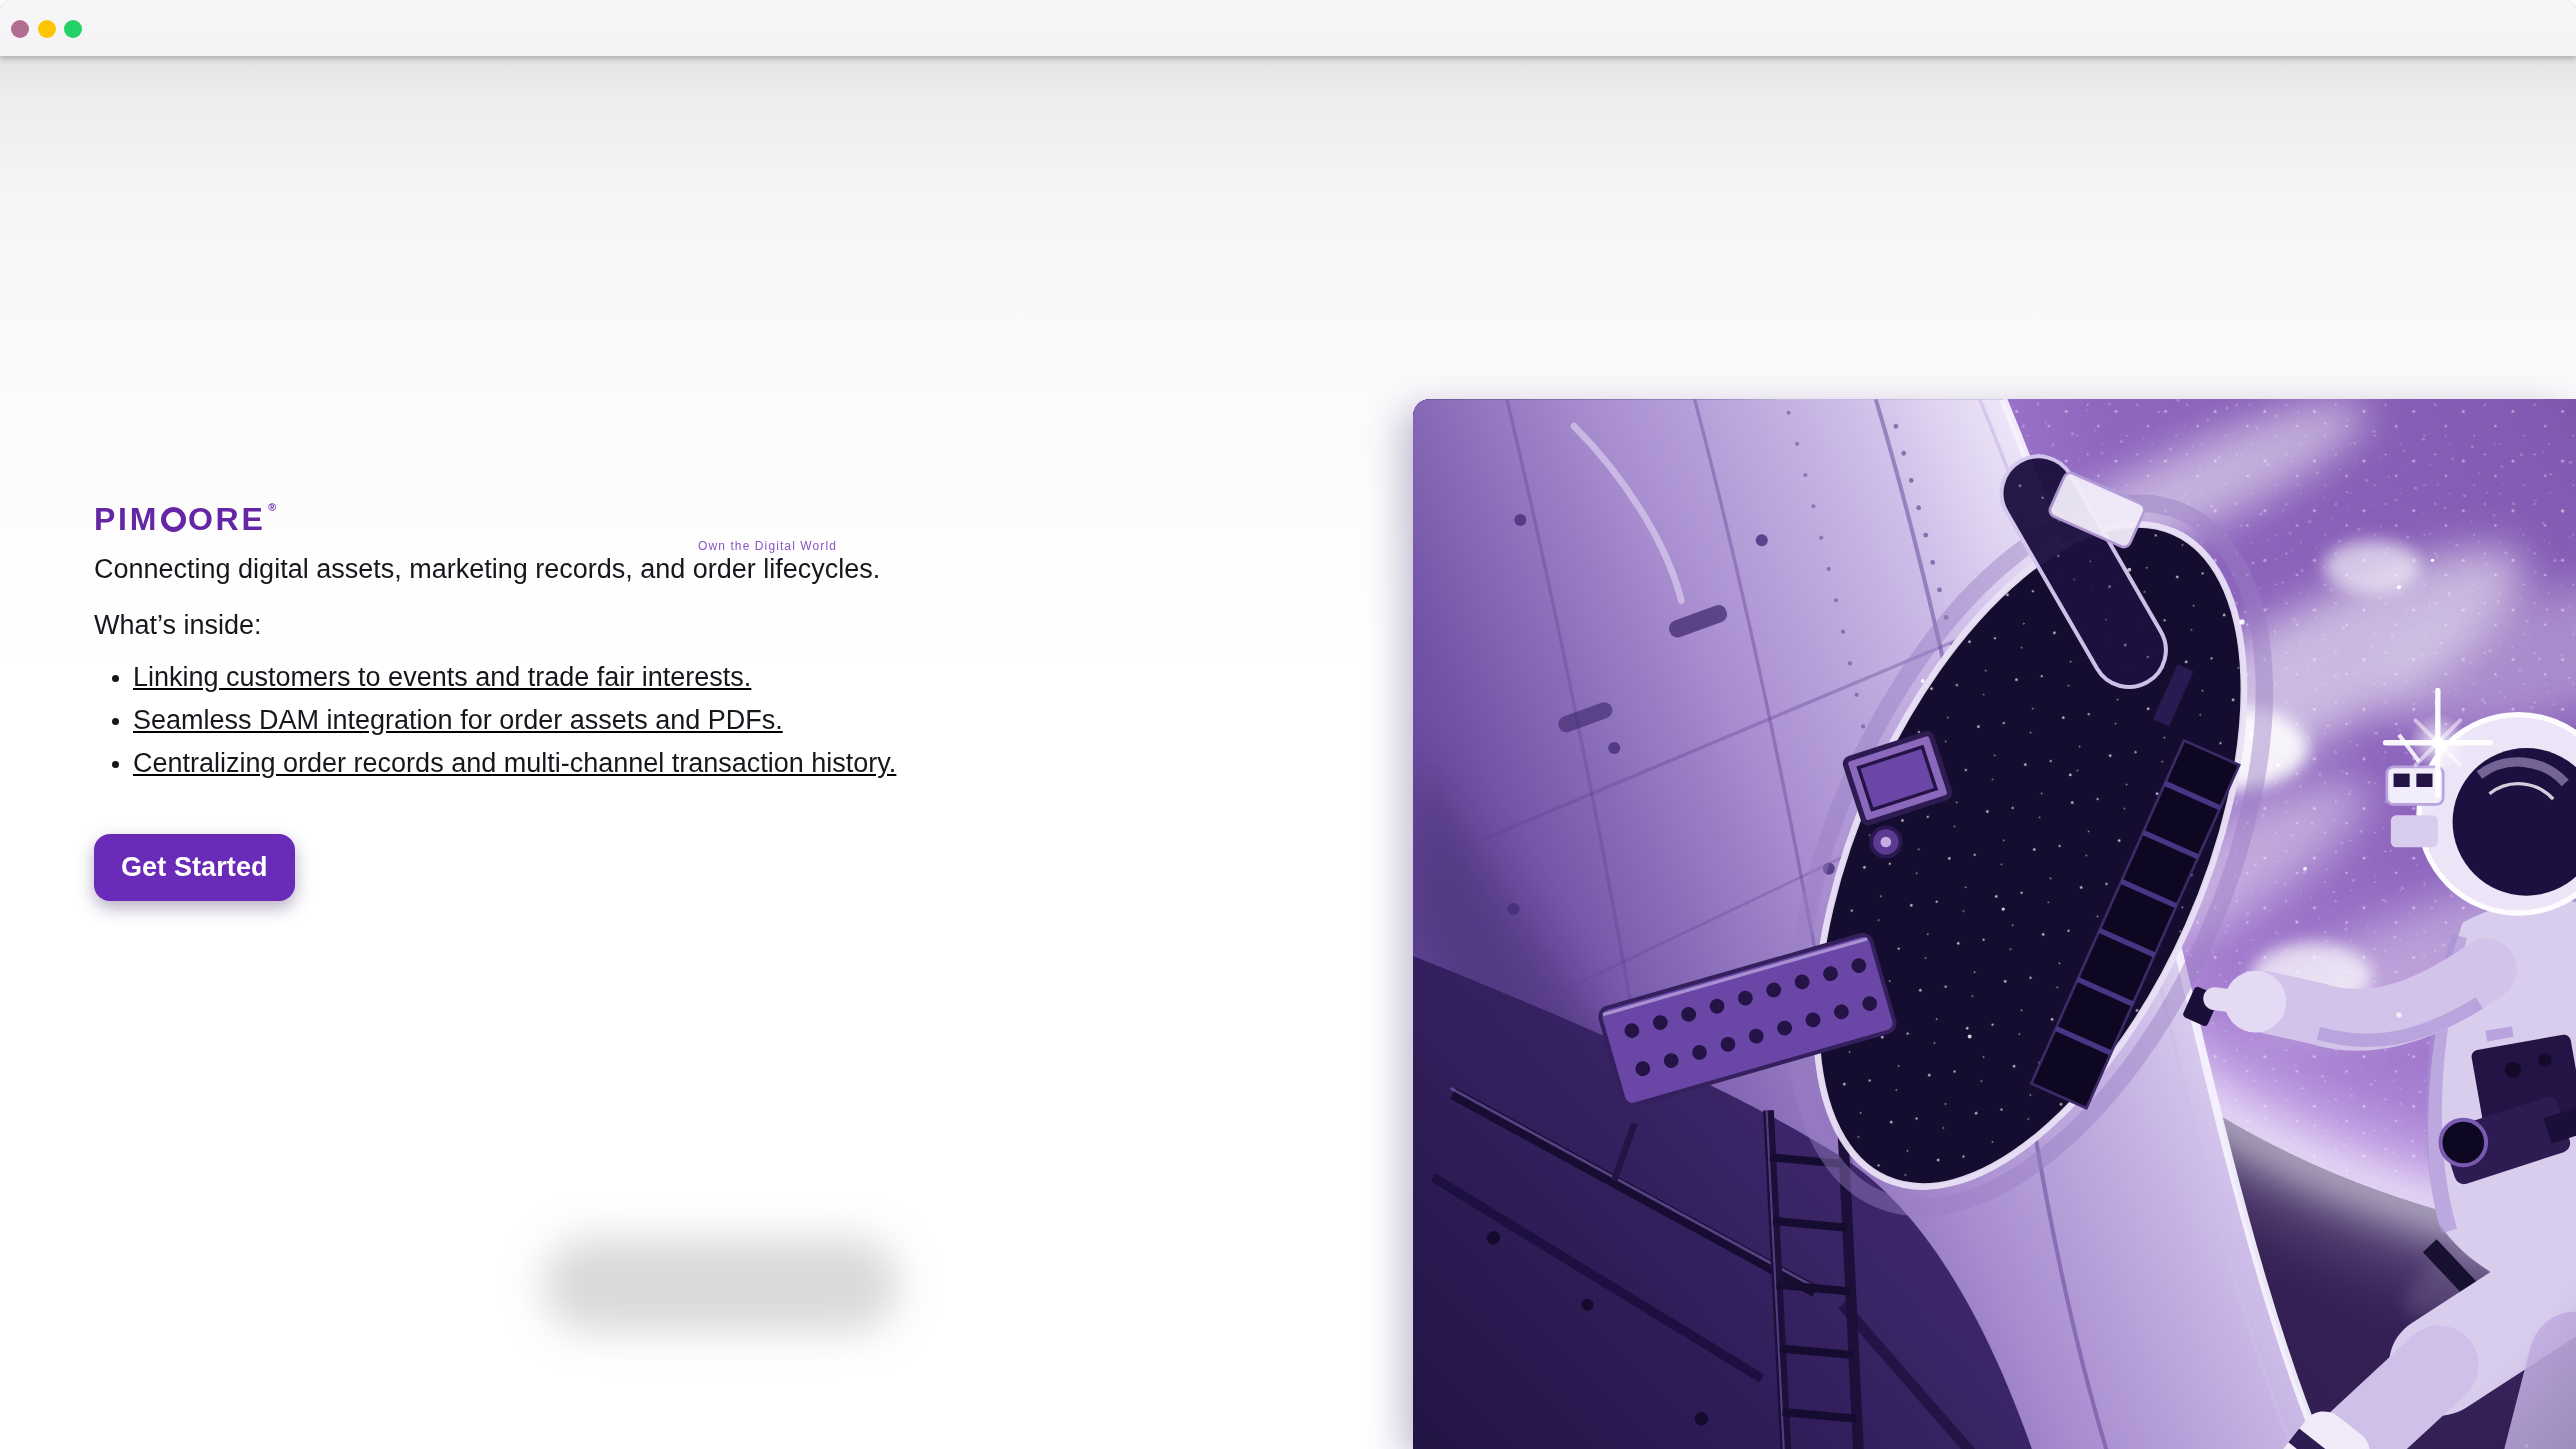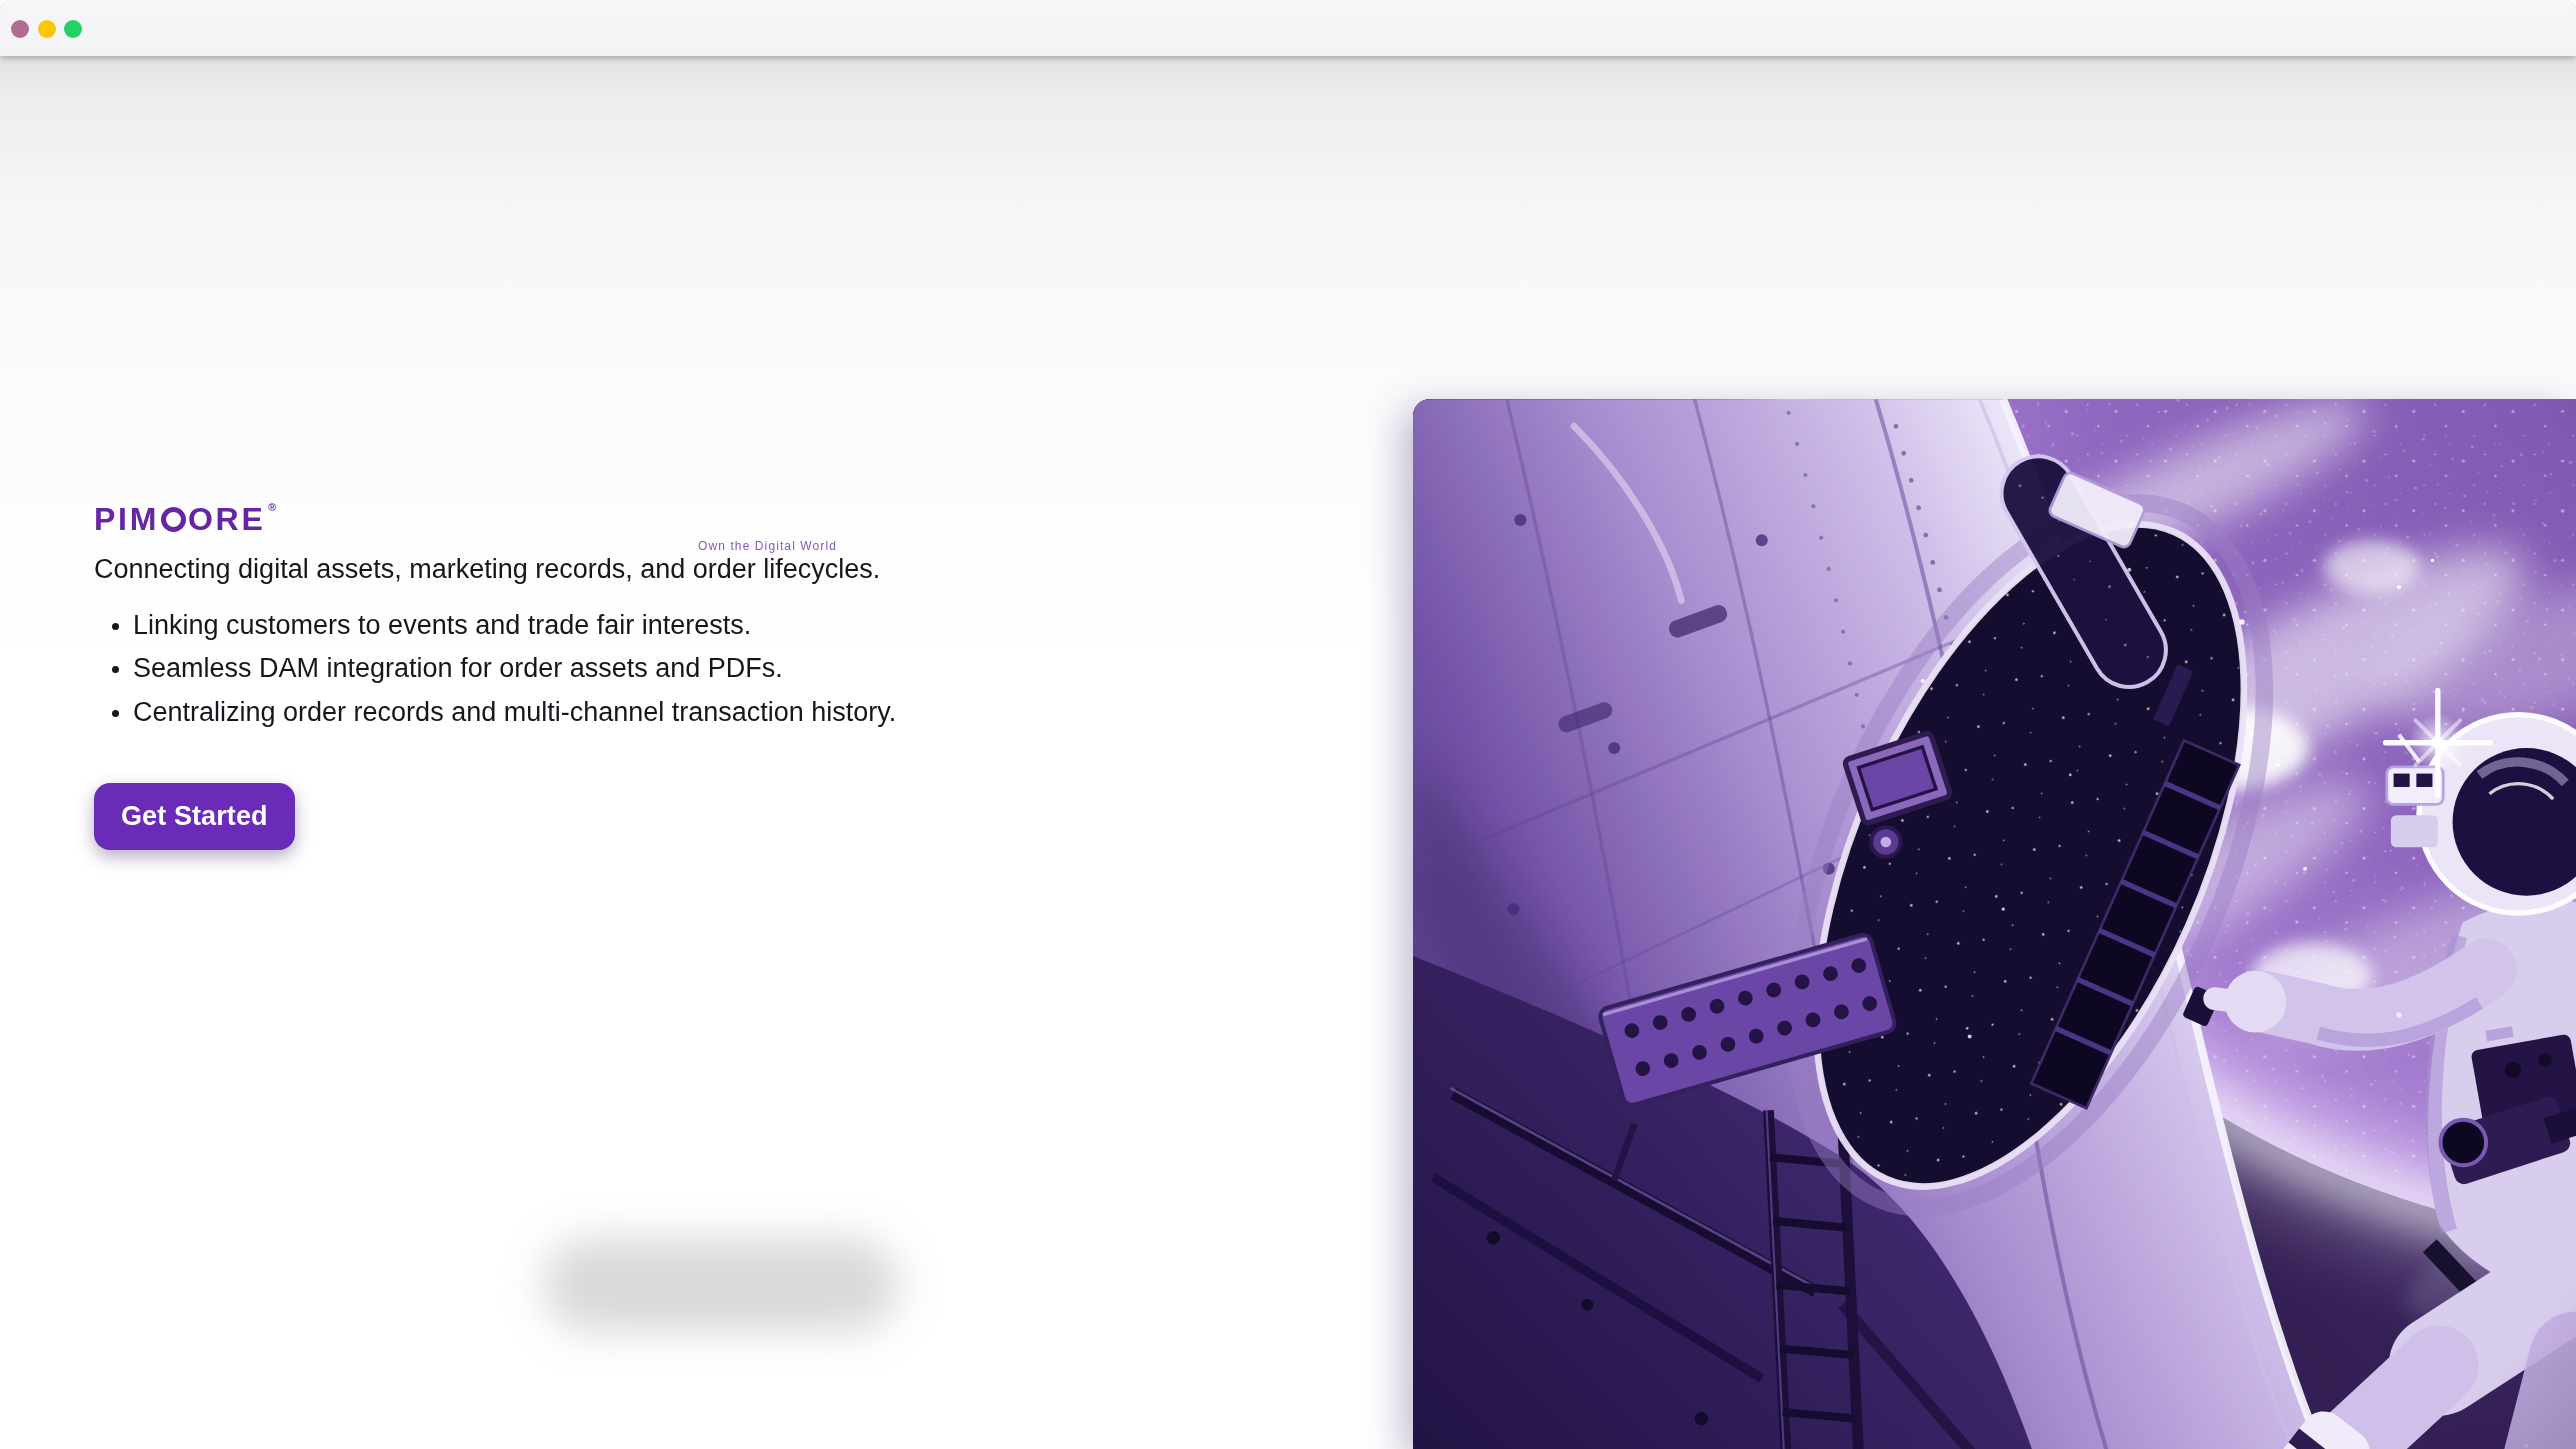--- a/index.html
+++ b/index.html
@@ -53,21 +53,21 @@
   .logo-reg { font-size:10.7px; font-weight:700; color:#6426a5; align-self:flex-start; margin-left:2.7px; margin-top:-1.3px; }
   .logo-tagline { font-size:12px; color:#8b55c2; letter-spacing:1.1px; margin:4px 0 0 19px;text-align:center; }
 
   h1.headline {
     margin:24px 0 27px 0;
     font-size:45px; line-height:1.21; font-weight:700;
     letter-spacing:-0.7px; color:#191b1f; max-width:1328px;
   }
   p.intro  { font-size:27px; color:#15171c; margin:0 0 24px 0; line-height:1.2; }
   p.inside { font-size:27px; color:#15171c; margin:0 0 19px 0; line-height:1.2; }
-  ul.points { margin:0 0 0 0; padding-left:39px; }
+  ul.points { margin:0 0 0 0; padding-left:39px;text-decoration:underline; }
   ul.points li { font-size:27px; color:#15171c; line-height:1.2; margin-bottom:10.7px; }
   ul.points li::marker { font-size:0.85em; }
 
   .cta {
     display:inline-block; margin-top:44px;
     height:67px; line-height:67px; padding:0 27px;
     background:#6a2bb8; color:#ffffff;
     font-size:27px; font-weight:700; letter-spacing:0.1px;
     border:none; border-radius:16px; cursor:pointer;
     box-shadow:0 6.7px 17.4px rgba(45,20,90,0.35);
@@ -110,20 +110,21 @@
             <span class="logo-ring"></span>
             <span>ORE</span>
             <span class="logo-reg">®</span>
         </div>
         <div class="logo-tagline">Own the Digital World</div>
       </div>
 
 
       <p class="intro">Connecting digital assets, marketing records, and order lifecycles.</p>
 
+      <p class="inside">What’s inside:</p>
 
       <ul class="points">
         <li>Linking customers to events and trade fair interests.</li>
         <li>Seamless DAM integration for order assets and PDFs.</li>
         <li>Centralizing order records and multi-channel transaction history.</li>
       </ul>
 
       <button class="cta">Get Started</button>
     </div>
 

